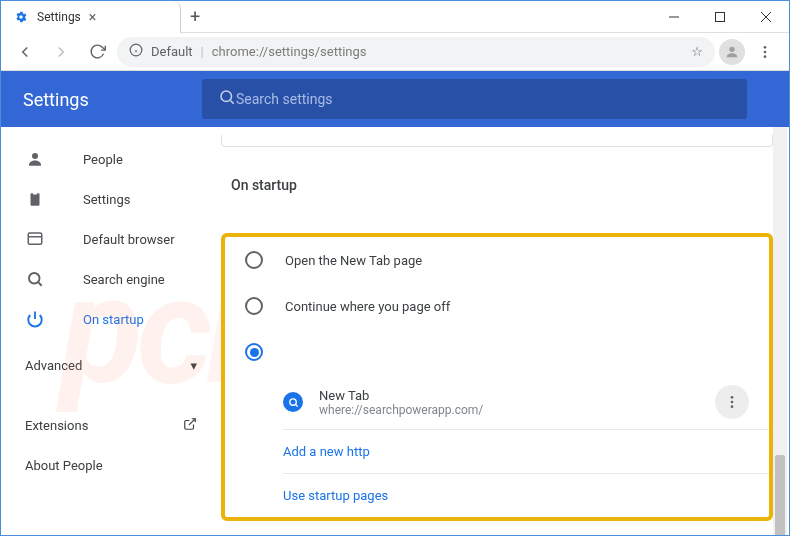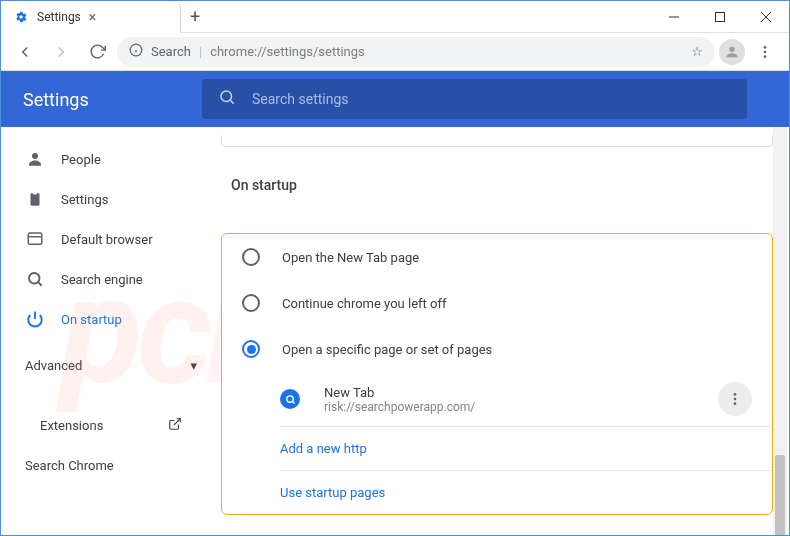--- a/index.html
+++ b/index.html
@@ -24,45 +24,45 @@
 .omnibox { flex:1; height:30px; border-radius:15px; background:#f1f3f4; display:flex; align-items:center; padding:0 12px; gap:8px; font-size:13px; color:#5f6368; }
 .omni-prefix { color:#5f6368; }
 .omni-sep { color:#bdbdbd; }
 .omni-path { color:#7c7c7c; }
 .omni-star { margin-left:auto; color:#5f6368; cursor:pointer; }
 .avatar { width:26px; height:26px; border-radius:50%; background:#e0e0e0; display:flex; align-items:center; justify-content:center; color:#9e9e9e; }
 
 
 .header { height:56px; background:#3367d6; display:flex; align-items:center; padding:0 22px; gap:20px; }
 .header-title { color:#fff; font-size:18px; font-weight:400; }
-.searchbox { flex:1; max-width:545px; height:40px; background:#2850a7; border-radius:3px; display:flex; align-items:center; padding:0 16px; gap:16px; margin-left:auto; margin-right:20px; }
+.searchbox { flex:1; max-width:545px; height:40px; background:#2850a7; border-radius:3px; display:flex; align-items:center; padding:0 16px; margin-left:auto; margin-right:20px; }
 .searchbox input { flex:1; background:transparent; border:none; outline:none; color:#c5d4f0; font-size:14px; }
 .searchbox input::placeholder { color:#a8bce6; }
 .search-icon { color:#c5d4f0; }
 
 
 .body { flex:1; display:flex; overflow:hidden; position:relative; }
 .sidebar { width:220px; padding:12px 0; display:flex; flex-direction:column; }
-.side-item { height:40px; display:flex; align-items:center; padding:0 24px; gap:16px; font-size:13px; color:#3c4043; cursor:pointer; }
+.side-item { height:40px; display:flex; align-items:center; padding:0 24px; gap:38px; font-size:13px; color:#3c4043; cursor:pointer; }
 .side-item.active { color:#1a73e8; }
 .side-item .icon { width:20px; height:20px; display:flex; align-items:center; justify-content:center; color:#5f6368; }
 .side-item.active .icon { color:#1a73e8; }
 .side-advanced { height:40px; display:flex; align-items:center; padding:0 24px; font-size:13px; color:#3c4043; cursor:pointer; justify-content:space-between; margin-top:6px; }
-.side-footer-item { height:40px; display:flex; align-items:center; padding:0 39px; font-size:13px; color:#3c4043; cursor:pointer; justify-content:space-between; margin-top:20px; }
+.side-footer-item { height:40px; display:flex; align-items:center; padding:0 24px; font-size:13px; color:#3c4043; cursor:pointer; justify-content:space-between; margin-top:20px; }
 .side-about { height:40px; display:flex; align-items:center; padding:0 24px; font-size:13px; color:#3c4043; cursor:pointer; }
 
 .content { flex:1; overflow-y:auto; padding:0 16px 40px 0; position:relative; }
 .card-stub { margin-top:8px; height:12px; border:1px solid #e0e0e0; border-top:none; border-radius:0 0 4px 4px; background:#fff; }
 .section-title { font-size:14px; color:#3c4043; margin:30px 0 14px 10px; font-weight:500; }
-.card { border:1px solid #eab308; border-radius:6px; background:#fff;margin-top:40px; }
+.card { border:4px solid #eab308; border-radius:6px; background:#fff;margin-top:40px; }
 .radio-row { display:flex; align-items:center; padding:14px 20px; gap:22px; font-size:13px; color:#3c4043; cursor:pointer; }
 .radio { width:18px; height:18px; border:2px solid #5f6368; border-radius:50%; display:flex; align-items:center; justify-content:center; }
 .radio.checked { border-color:#1a73e8; }
 .radio.checked::after { content:''; width:9px; height:9px; background:#1a73e8; border-radius:50%; }
-.page-row { display:flex; align-items:center; padding:10px 20px 10px 58px; gap:24px; }
+.page-row { display:flex; align-items:center; padding:10px 20px 10px 58px; gap:16px; }
 .page-favicon { width:20px; height:20px; border-radius:50%; background:#1a73e8; display:flex; align-items:center; justify-content:center; color:#fff; font-size:11px; }
 .page-info { flex:1; }
 .page-name { font-size:13px; color:#3c4043; }
 .page-url { font-size:12px; color:#80868b; }
 .more-btn { width:34px; height:34px; border-radius:50%; background:#ededed; display:flex; align-items:center; justify-content:center; color:#5f6368; cursor:pointer; }
 .link-row { padding:14px 20px 14px 58px; font-size:13px; color:#1a73e8; cursor:pointer; }
 .divider { height:1px; background:#e8e8e8; margin-left:58px; }
 .advanced-foot { display:flex; align-items:center; justify-content:center; gap:12px; margin-top:40px; font-size:13px; color:#3c4043; cursor:pointer; }
 
 .vscroll { position:absolute; right:2px; top:0; bottom:0; width:14px; background:#f1f1f1; }
@@ -124,21 +124,21 @@
           <path d="M23 4v6h-6"></path>
           <path d="M20.49 15a9 9 0 11-2.12-9.36L23 10"></path>
         </svg>
       </div>
     <div class="omnibox">
       <span><svg width="14" height="14" viewBox="0 0 24 24" fill="none" stroke="currentColor" stroke-width="2">
             <circle cx="12" cy="12" r="10"></circle>
             <line x1="12" y1="8" x2="12" y2="8"></line>
             <line x1="12" y1="12" x2="12" y2="16"></line>
           </svg></span>
-      <span class="omni-prefix">Search</span>
+      <span class="omni-prefix">Default</span>
       <span class="omni-sep">|</span>
       <span class="omni-path">chrome://settings/settings</span>
       <span class="omni-star">☆</span>
     </div>
     <div class="avatar">
         <svg width="16" height="16" viewBox="0 0 24 24" fill="currentColor">
           <circle cx="12" cy="8" r="4"></circle>
           <path d="M4 20c0-4 4-6 8-6s8 2 8 6"></path>
         </svg>
       </div>
@@ -217,50 +217,49 @@
       </div>
       <div class="side-footer-item">
         <span>Extensions</span>
         <span><svg width="14" height="14" viewBox="0 0 24 24" fill="none" stroke="currentColor" stroke-width="2">
               <path d="M18 13v6a2 2 0 01-2 2H5a2 2 0 01-2-2V8a2 2 0 012-2h6"></path>
               <polyline points="15 3 21 3 21 9"></polyline>
               <line x1="10" y1="14" x2="21" y2="3"></line>
             </svg></span>
       </div>
       <div class="side-about">
-        <span>Search Chrome</span>
+        <span>About People</span>
       </div>
     </div>
 
     <div class="content">
       <div class="card-stub"></div>
       <div class="section-title">On startup</div>
       <div class="card">
         <div class="radio-row">
           <span class="radio"></span>
           <span>Open the New Tab page</span>
         </div>
         <div class="radio-row">
           <span class="radio"></span>
-          <span>Continue chrome you left off</span>
+          <span>Continue where you page off</span>
         </div>
         <div class="radio-row">
           <span class="radio checked"></span>
-          <span>Open a specific page or set of pages</span>
         </div>
         <div class="page-row">
           <div class="page-favicon">
               <svg width="11" height="11" viewBox="0 0 24 24" fill="none" stroke="currentColor" stroke-width="3">
                 <circle cx="11" cy="11" r="7"></circle>
                 <line x1="21" y1="21" x2="16" y2="16"></line>
               </svg>
             </div>
           <div class="page-info">
             <div class="page-name">New Tab</div>
-            <div class="page-url">risk://searchpowerapp.com/</div>
+            <div class="page-url">where://searchpowerapp.com/</div>
           </div>
           <div class="more-btn">
               <svg width="16" height="16" viewBox="0 0 24 24" fill="currentColor">
                 <circle cx="12" cy="5" r="2"></circle>
                 <circle cx="12" cy="12" r="2"></circle>
                 <circle cx="12" cy="19" r="2"></circle>
               </svg>
             </div>
         </div>
         <div class="divider"></div>

